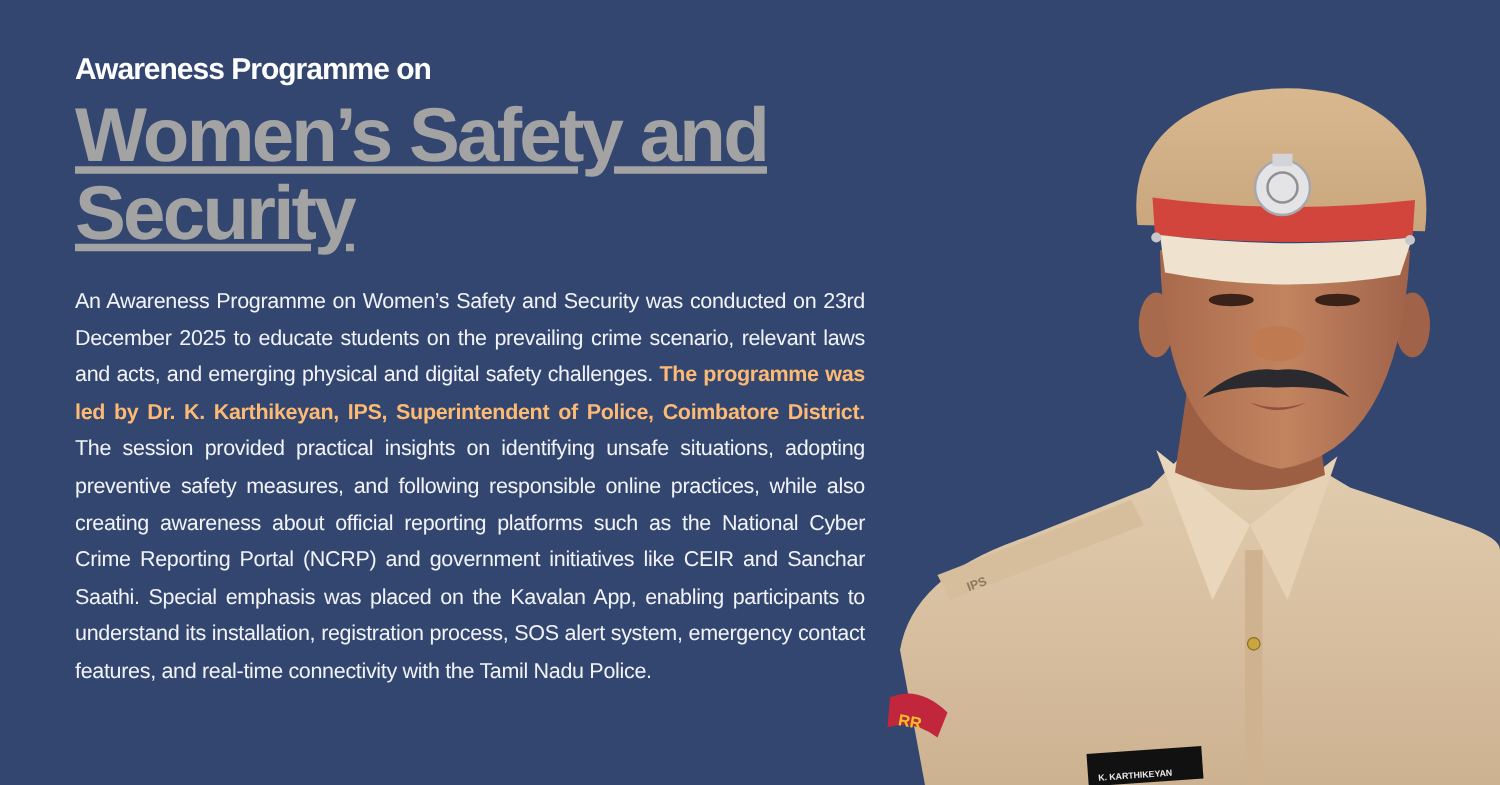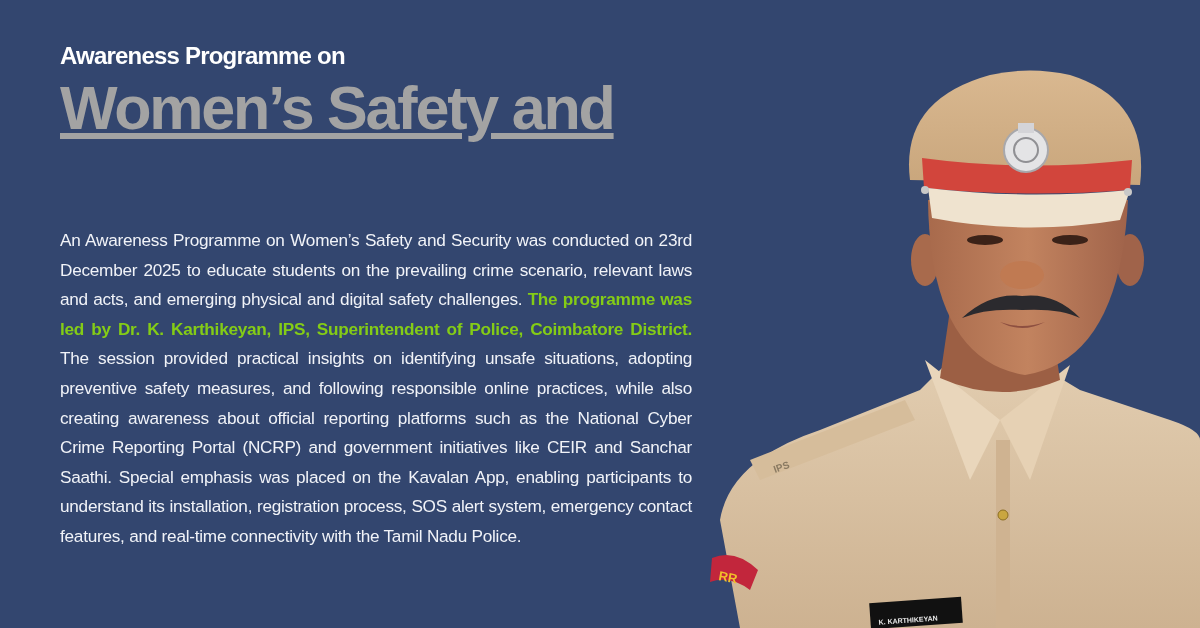--- a/index.html
+++ b/index.html
@@ -52,21 +52,21 @@
       width: 632px;
       font-size: 17.2px;
       line-height: 29.6px;
       text-align: justify;
       color: #f1f3f8;
       letter-spacing: -0.25px;
       margin: 0;
     }
     .body-text b {
       font-weight: 700;
-      color: #84cc16;
+      color: #fdba74;
     }
     .portrait {
       position: absolute;
       left: 700px;
       top: 60px;
       width: 500px;
       height: 568px;
       overflow: hidden;
     }
     .portrait svg {
@@ -77,20 +77,21 @@
   </style>
 </head>
 <body>
 
 <div class="canvas"></div>
 
 <div class="text-col">
   <h2 class="kicker">Awareness Programme on</h2>
   <h1 class="headline">
     <span>Women’s Safety and</span><br>
+    <span>Security</span>
   </h1>
 </div>
 
 <p class="body-text"><span>An Awareness Programme on Women’s Safety and Security was conducted  on 23rd December 2025 to educate students on the prevailing crime scenario, relevant laws and acts, and emerging physical and digital safety challenges. </span><b>The programme was led by Dr. K. Karthikeyan, IPS, Superintendent of Police, Coimbatore District.</b><span> The session provided practical insights on identifying unsafe situations, adopting preventive safety measures, and following responsible online practices, while also creating awareness about official reporting platforms such as the National Cyber Crime Reporting Portal (NCRP) and government initiatives like CEIR and Sanchar Saathi. Special emphasis was placed on the Kavalan App, enabling participants to understand its installation, registration process, SOS alert system, emergency contact features, and real-time connectivity with the Tamil Nadu Police.</span></p>
 
 <div class="portrait">
   <svg width="500" height="568" viewBox="0 0 500 568">
     <defs>
       <linearGradient id="uni" x1="0" y1="0" x2="0" y2="1">
         <stop offset="0" stop-color="#e2cdb0"></stop>

